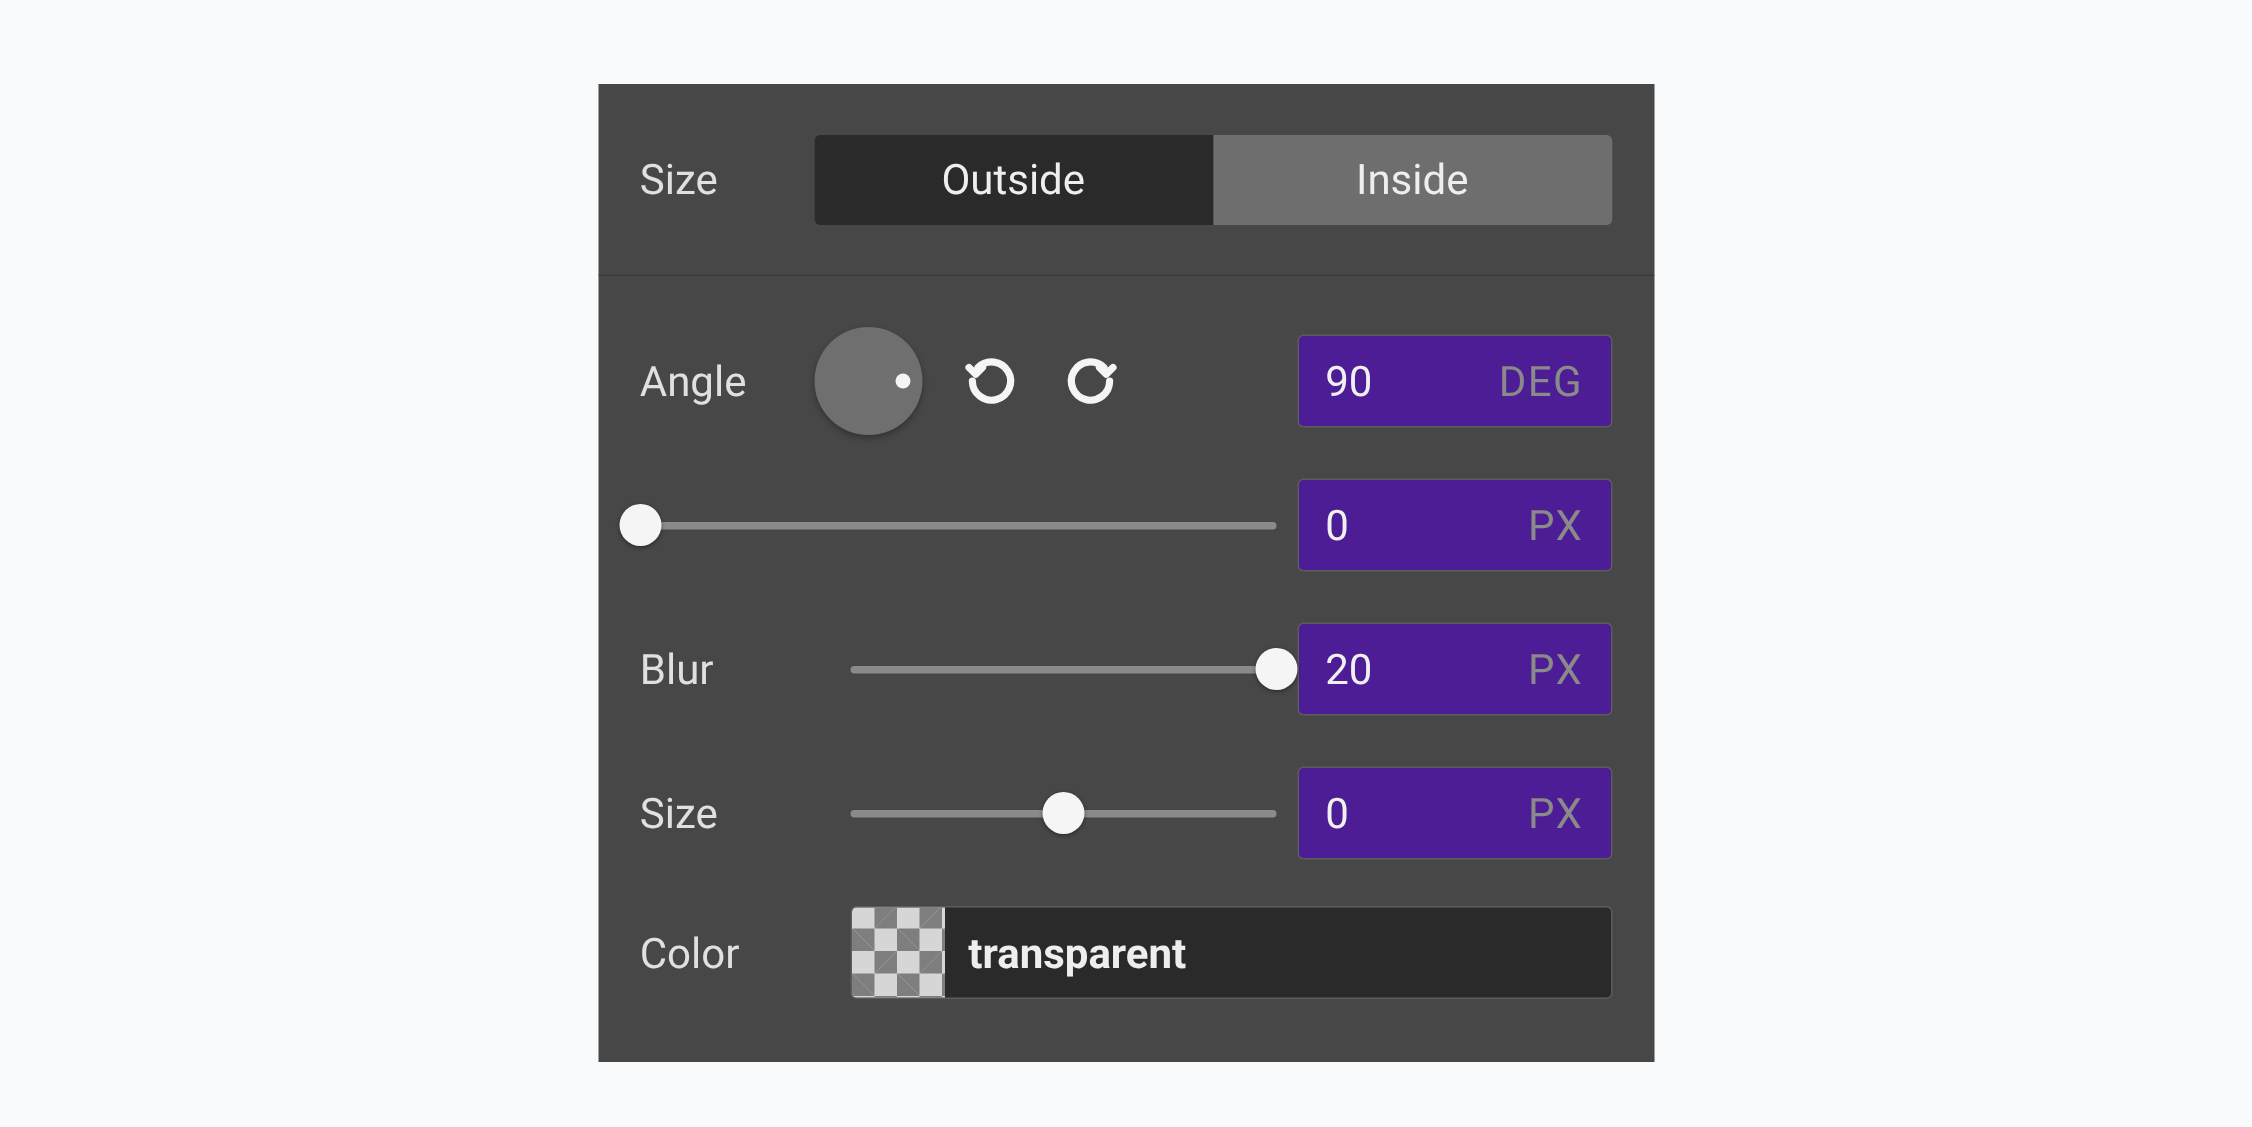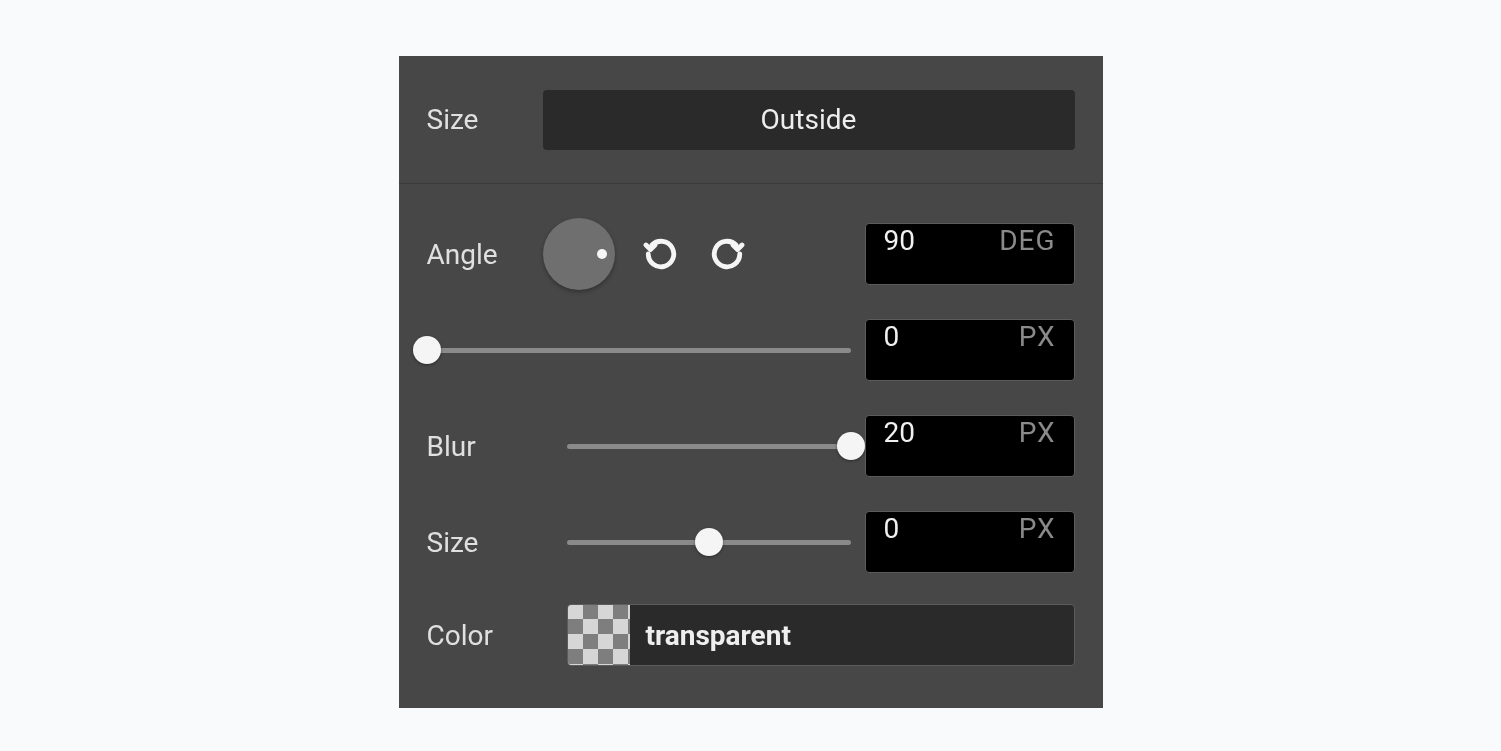--- a/index.html
+++ b/index.html
@@ -94,25 +94,25 @@
     align-items: center;
     justify-content: center;
     width: 40px;
     height: 40px;
   }
   .icon-btn svg { width: 36px; height: 36px; }
 
   .value-box {
     width: 210px;
     height: 62px;
-    background: #000000;
+    background: #4c1d95;
     border: 1px solid #5c5c5c;
     border-radius: 4px;
     display: flex;
-    align-items: flex-start;
+    align-items: center;
     padding: 0 18px;
     flex-shrink: 0;
     margin-left: 14px;
   }
   .value-box input {
     flex: 1;
     background: transparent;
     border: none;
     outline: none;
     color: #f0f0f0;
@@ -185,20 +185,21 @@
 </style>
 </head>
 <body>
 
 <div class="panel">
 
   <div class="row row-type">
     <div class="label">Size</div>
     <div class="tabs">
       <div class="tab tab-inactive">Outside</div>
+      <div class="tab tab-active">Inside</div>
     </div>
   </div>
 
   <div class="body">
 
     <div class="ctrl-row">
       <div class="label">Angle</div>
       <div class="angle-widgets">
         <div class="angle-dial">
           <div class="dot"></div>

